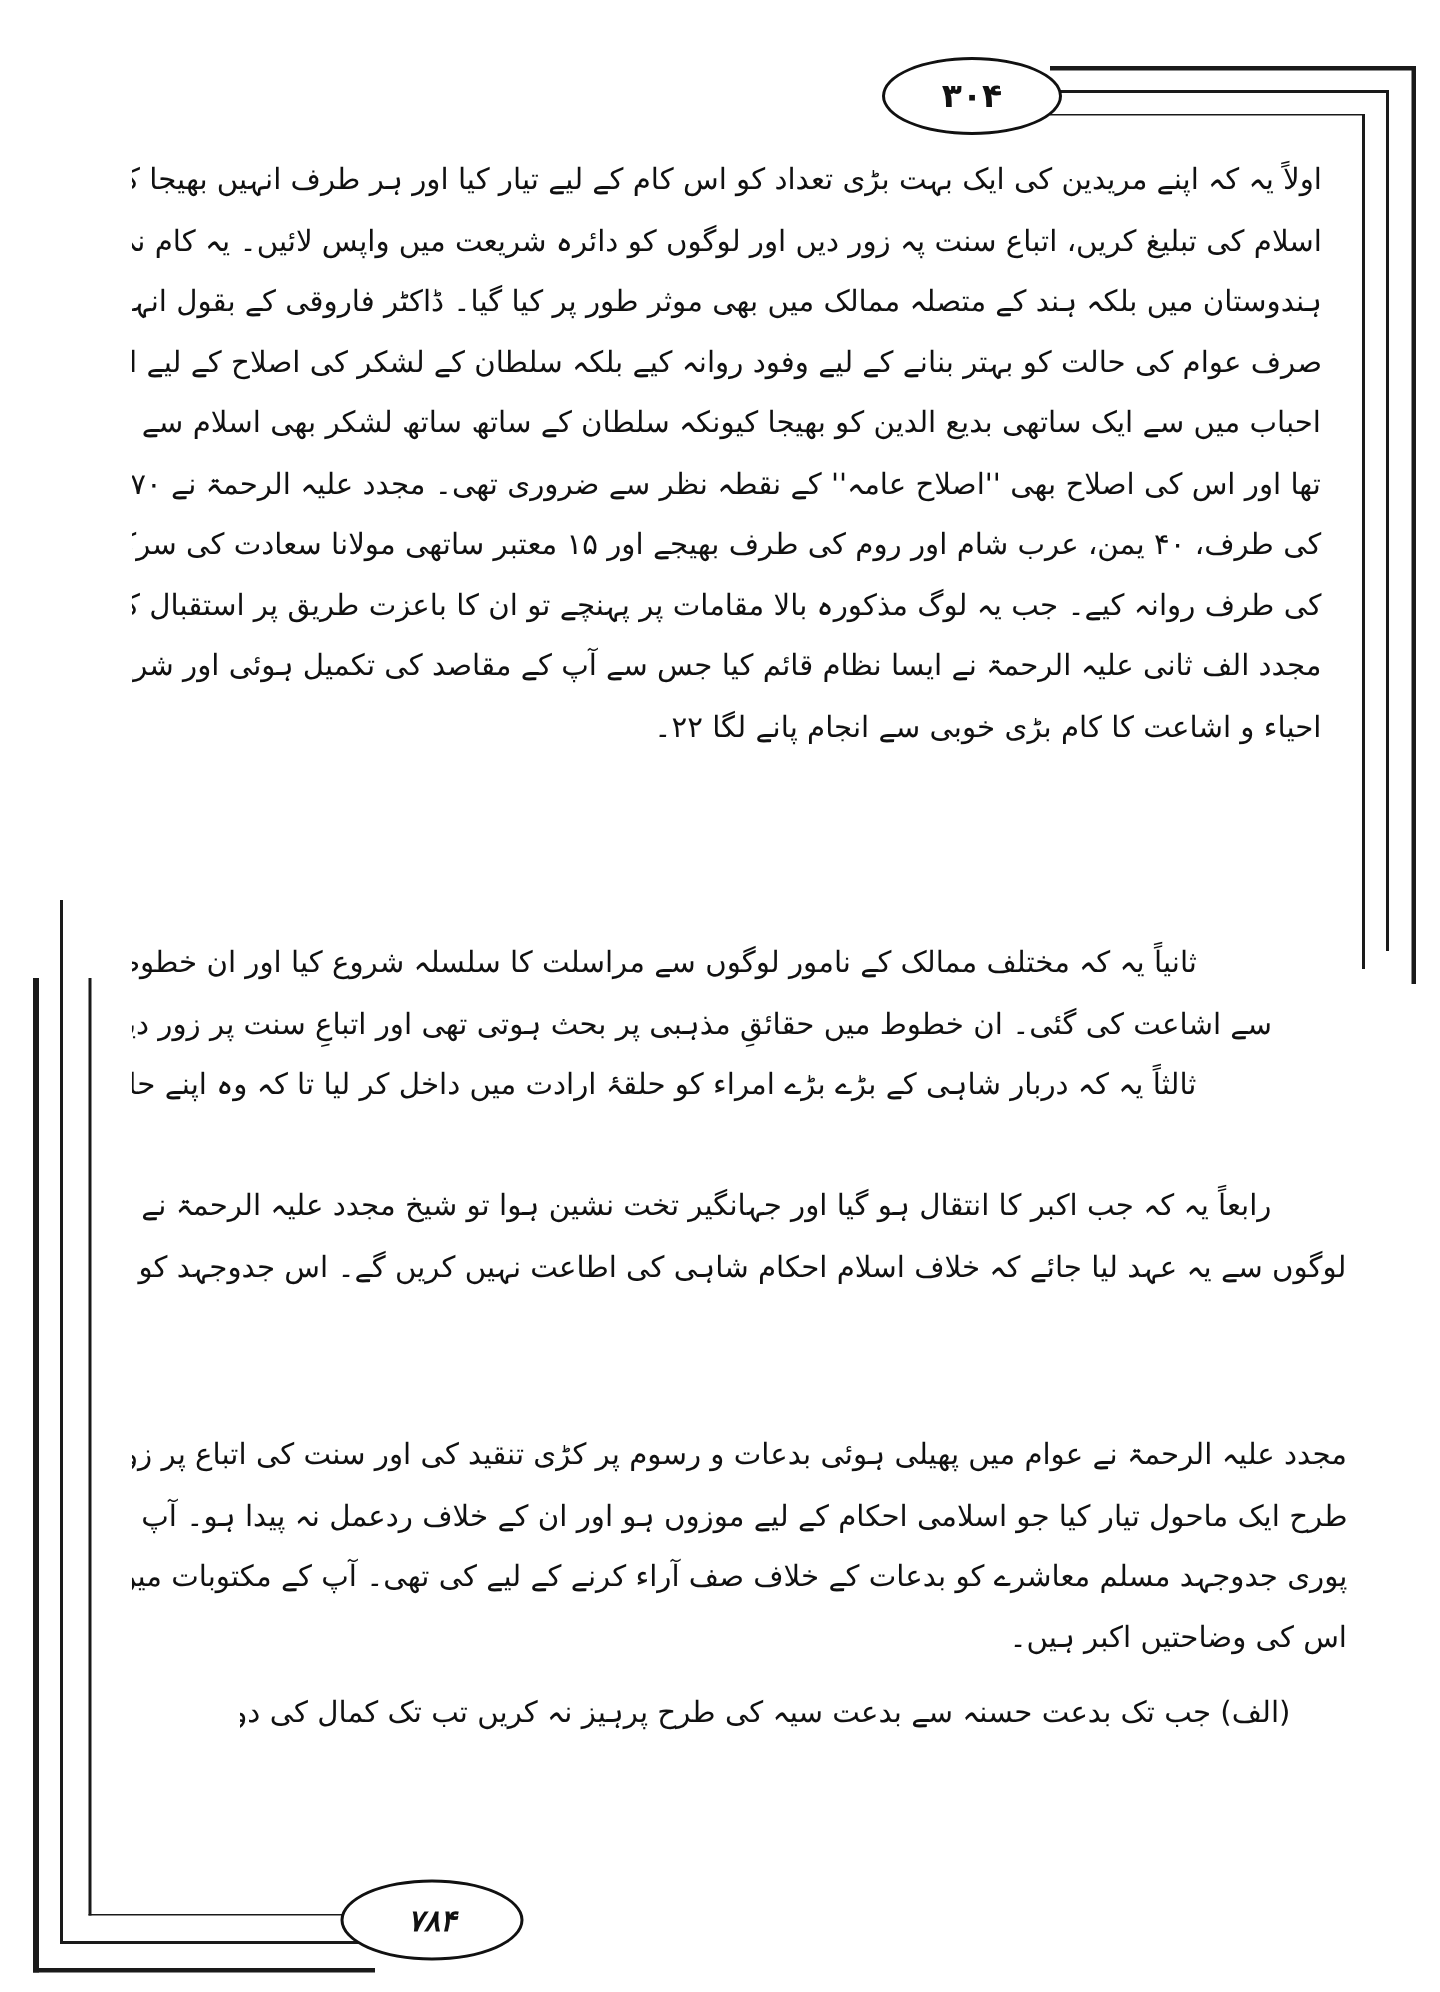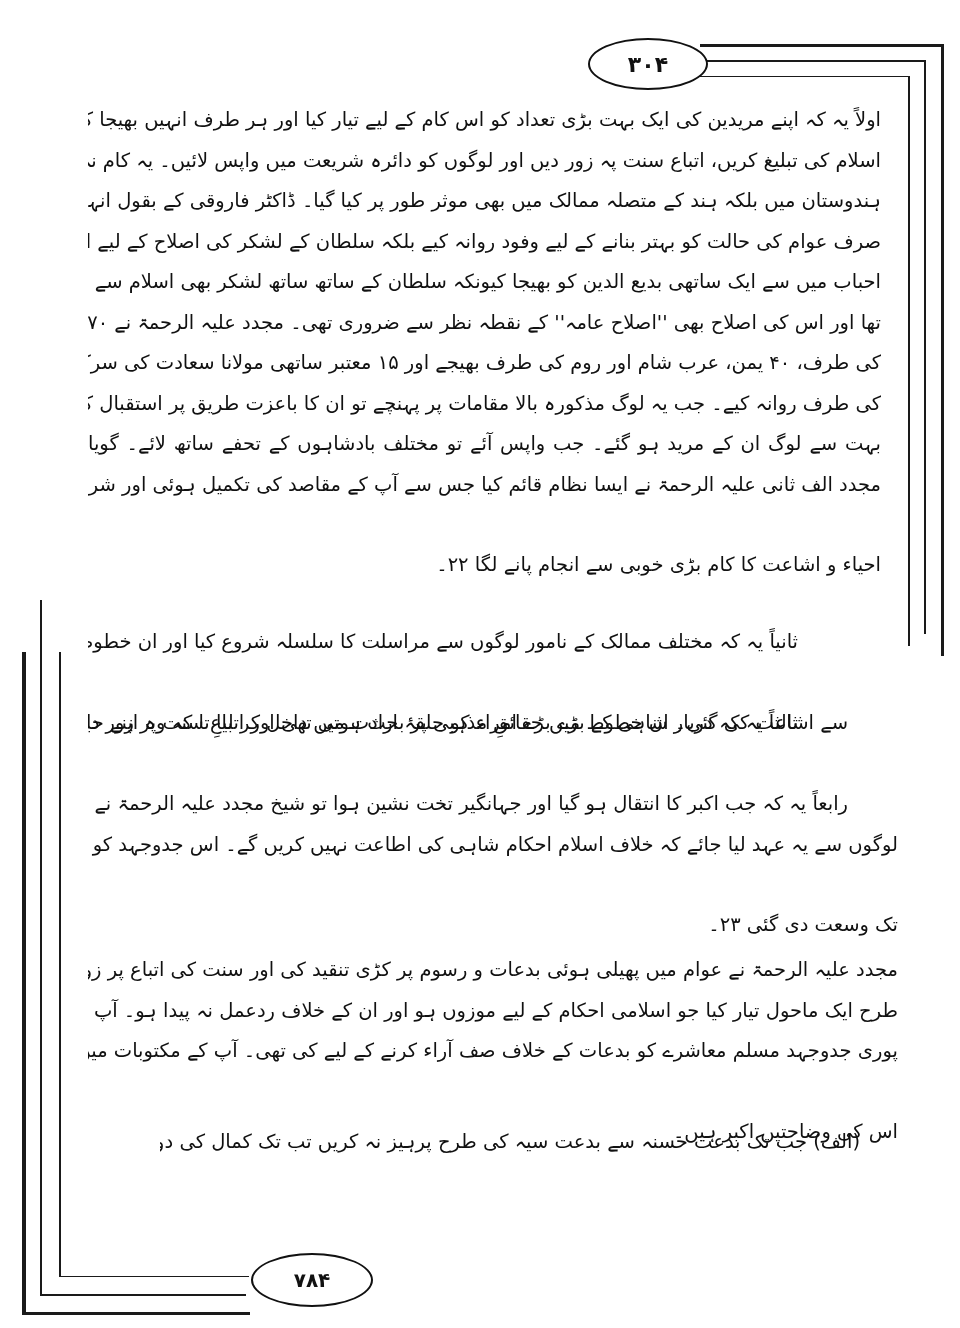--- a/index.html
+++ b/index.html
@@ -6,28 +6,28 @@
   body { width: 960px; height: 1328px; position: relative; overflow: hidden; font-family: "DejaVu Sans", sans-serif; color: #111; }
 
   .frame-line { position: absolute; background: #1a1a1a; }
 
   .page-oval {
     position: absolute; border: 2.5px solid #111; border-radius: 50%;
     background: #fff; display: flex; align-items: center; justify-content: center;
     font-family: "DejaVu Sans", sans-serif; font-weight: bold; color: #111; text-align: center;
   }
   #oval-top { left: 588px; top: 38px; width: 116px; height: 48px; font-size: 22px; }
-  #oval-bottom { left: 251px; top: 1253px; width: 118px; height: 50px; font-size: 20px; }
+  #oval-bottom { left: 227px; top: 1253px; width: 118px; height: 50px; font-size: 20px; font-style: italic; }
 
   .text-block {
     position: absolute; direction: rtl; text-align: justify; text-align-last: right;
     font-family: "DejaVu Sans", sans-serif; font-size: 19.5px; color: #111;
   }
   .line { height: 40.5px; line-height: 40.5px; white-space: nowrap; overflow: hidden; text-align: justify; text-align-last: justify; }
-  .line.last { text-align-last: right; margin-top: 40px; }
+  .line.last { text-align-last: right; }
   .line.indent { padding-right: 50px; }
   .line.indent-sub { padding-right: 0; }
 </style>
 </head>
 <body>
 
 <div>
   <div class="frame-line" style="left:700px; top:44px; width:244px; height:3px;"></div>
   <div class="frame-line" style="left:941px; top:44px; width:3px; height:612px;"></div>
   <div class="frame-line" style="left:704px; top:60px; width:222px; height:2px;"></div>
@@ -54,38 +54,36 @@
 
 <div class="text-block" style="left:88px; top:100px; width:793px;">
   <div class="line">اولاً یہ کہ اپنے مریدین کی ایک بہت بڑی تعداد کو اس کام کے لیے تیار کیا اور ہر طرف انہیں بھیجا کہ</div>
   <div class="line">اسلام کی تبلیغ کریں، اتباع سنت پہ زور دیں اور لوگوں کو دائرہ شریعت میں واپس لائیں۔ یہ کام نہ صرف</div>
   <div class="line">ہندوستان میں بلکہ ہند کے متصلہ ممالک میں بھی موثر طور پر کیا گیا۔ ڈاکٹر فاروقی کے بقول انہوں نے نہ</div>
   <div class="line">صرف عوام کی حالت کو بہتر بنانے کے لیے وفود روانہ کیے بلکہ سلطان کے لشکر کی اصلاح کے لیے اپنے</div>
   <div class="line">احباب میں سے ایک ساتھی بدیع الدین کو بھیجا کیونکہ سلطان کے ساتھ ساتھ لشکر بھی اسلام سے منہ پھیر چکا</div>
   <div class="line">تھا اور اس کی اصلاح بھی ''اصلاح عامہ'' کے نقطہ نظر سے ضروری تھی۔ مجدد علیہ الرحمۃ نے ۷۰ آدمی ترکستان</div>
   <div class="line">کی طرف، ۴۰ یمن، عرب شام اور روم کی طرف بھیجے اور ۱۵ معتبر ساتھی مولانا سعادت کی سرکردگی میں کاشغر</div>
   <div class="line">کی طرف روانہ کیے۔ جب یہ لوگ مذکورہ بالا مقامات پر پہنچے تو ان کا باعزت طریق پر استقبال کیا گیا</div>
-  <div class="line">بہت سے لوگ ان کے مرید ہو گئے۔ جب واپس آئے تو مختلف بادشاہوں کے تحفے ساتھ لائے۔ گویا</div>
   <div class="line">مجدد الف ثانی علیہ الرحمۃ نے ایسا نظام قائم کیا جس سے آپ کے مقاصد کی تکمیل ہوئی اور شریعت کے</div>
   <div class="line last">احیاء و اشاعت کا کام بڑی خوبی سے انجام پانے لگا ۲۲۔</div>
 </div>
 
 <div class="text-block" style="left:88px; top:622px; width:760px;">
   <div class="line indent">ثانیاً یہ کہ مختلف ممالک کے نامور لوگوں سے مراسلت کا سلسلہ شروع کیا اور ان خطوط کی بڑی کثرت</div>
   <div class="line last">سے اشاعت کی گئی۔ ان خطوط میں حقائقِ مذہبی پر بحث ہوتی تھی اور اتباعِ سنت پر زور دیا جاتا تھا۔</div>
 </div>
 
 <div class="text-block" style="left:88px; top:703px; width:760px;">
   <div class="line indent">ثالثاً یہ کہ دربار شاہی کے بڑے بڑے امراء کو حلقۂ ارادت میں داخل کر لیا تا کہ وہ اپنے حلقہ اثر میں</div>
 </div>
 
 <div class="text-block" style="left:88px; top:784px; width:810px;">
   <div class="line indent">رابعاً یہ کہ جب اکبر کا انتقال ہو گیا اور جہانگیر تخت نشین ہوا تو شیخ مجدد علیہ الرحمۃ نے جدوجہد کی کہ</div>
   <div class="line">لوگوں سے یہ عہد لیا جائے کہ خلاف اسلام احکام شاہی کی اطاعت نہیں کریں گے۔ اس جدوجہد کو فوج شاہی</div>
-  <div class="line last">تک وسعت دی گئی ۲۳۔</div>
 </div>
 
 <div class="text-block" style="left:88px; top:950px; width:810px;">
   <div class="line">مجدد علیہ الرحمۃ نے عوام میں پھیلی ہوئی بدعات و رسوم پر کڑی تنقید کی اور سنت کی اتباع پر زور دیا، اس</div>
   <div class="line">طرح ایک ماحول تیار کیا جو اسلامی احکام کے لیے موزوں ہو اور ان کے خلاف ردعمل نہ پیدا ہو۔ آپ کی</div>
   <div class="line">پوری جدوجہد مسلم معاشرے کو بدعات کے خلاف صف آراء کرنے کے لیے کی تھی۔ آپ کے مکتوبات میں</div>
   <div class="line last">اس کی وضاحتیں اکبر ہیں۔</div>
 </div>
 
 <div class="text-block" style="left:160px; top:1122px; width:700px;">

